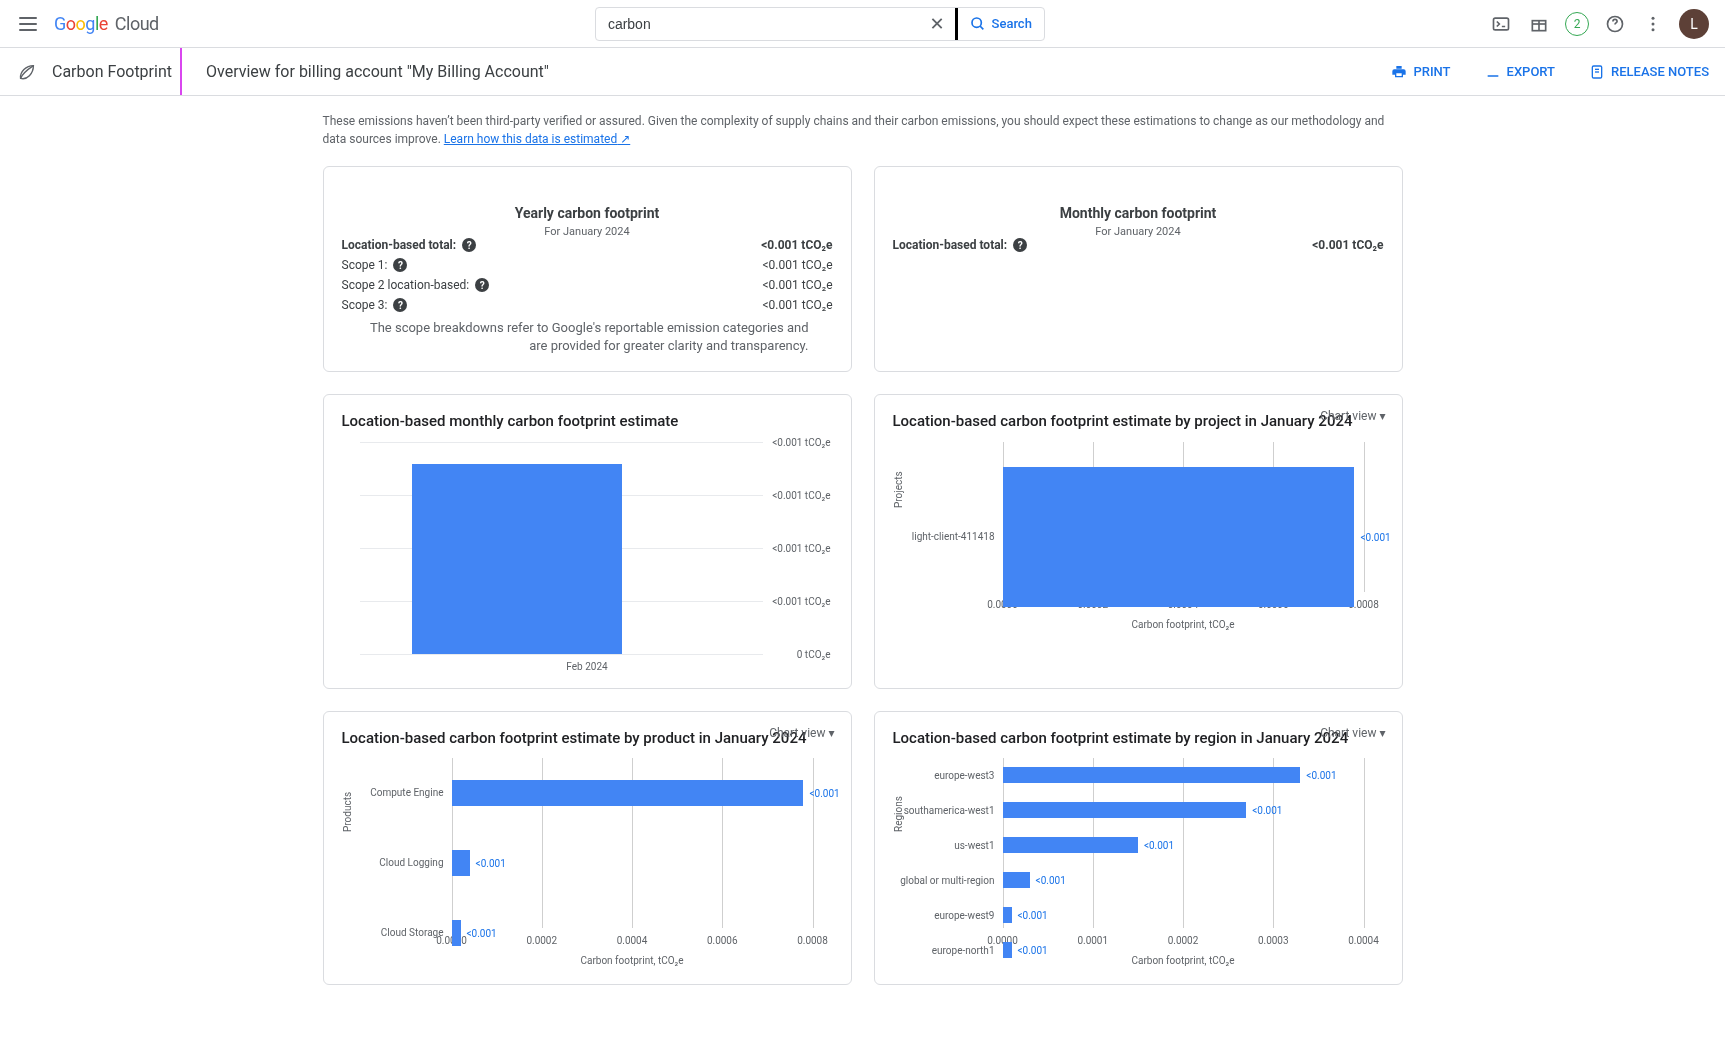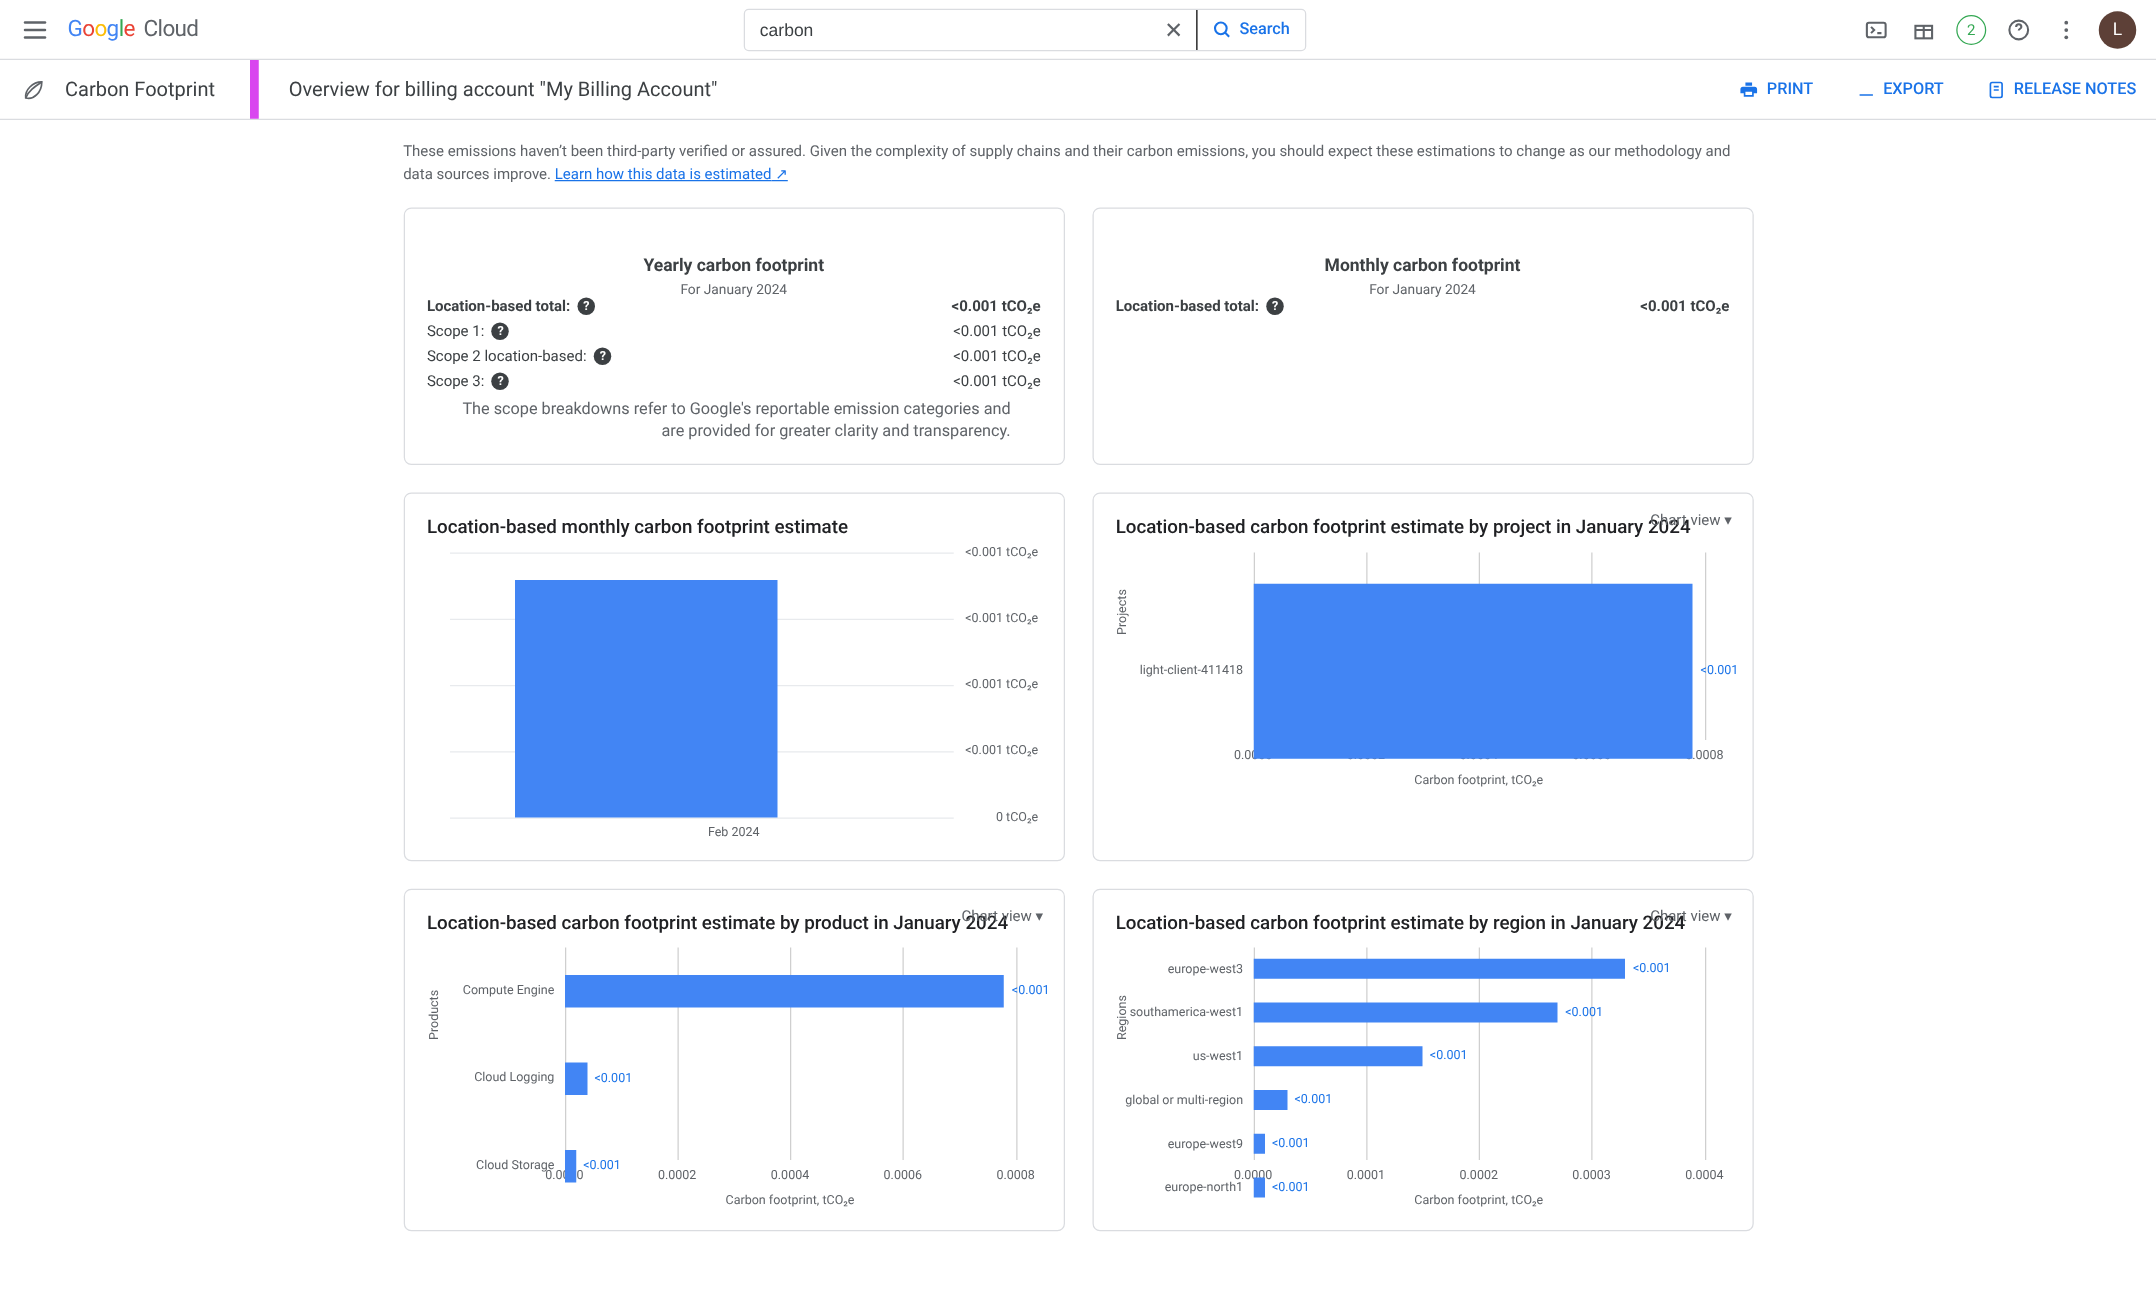--- a/index.html
+++ b/index.html
@@ -6,28 +6,28 @@
 body{font-family:Roboto,"Helvetica Neue",Arial,sans-serif;font-size:13px;color:#3c4043;background:#fff}
 .topbar{height:48px;border-bottom:1px solid #dadce0;display:flex;align-items:center;padding:0 16px;gap:8px}
 .menu-icon{width:24px;height:24px;cursor:pointer;display:flex;flex-direction:column;justify-content:center;gap:4px;padding:3px}
 .menu-icon span{height:2px;background:#5f6368;border-radius:1px}
 .logo{font-size:18px;letter-spacing:-0.5px;margin-left:6px}
 .logo .g1{color:#4285f4}.logo .g2{color:#ea4335}.logo .g3{color:#fbbc05}.logo .g4{color:#4285f4}.logo .g5{color:#34a853}.logo .g6{color:#ea4335}
 .logo .cloud{color:#5f6368;font-weight:400;margin-left:3px}
 .searchwrap{margin-left:auto;margin-right:auto;display:flex;align-items:center;border:1px solid #dadce0;border-radius:4px;height:34px;width:450px;position:relative}
 .searchwrap input{border:none;outline:none;flex:1;padding:0 12px;font-size:14px;color:#3c4043;background:transparent}
 .search-clear{padding:0 10px;cursor:pointer;color:#5f6368;font-size:18px}
-.search-btn{border-left:1px solid #000000;height:100%;display:flex;align-items:center;padding:0 12px;color:#1a73e8;gap:6px;cursor:pointer;font-size:13px;font-weight:500}
+.search-btn{border-left:3px solid #000000;height:100%;display:flex;align-items:center;padding:0 12px;color:#1a73e8;gap:6px;cursor:pointer;font-size:13px;font-weight:500}
 .right-icons{display:flex;align-items:center;gap:14px;margin-left:8px}
 .icon-btn{width:24px;height:24px;display:flex;align-items:center;justify-content:center;color:#5f6368;cursor:pointer}
 .badge-circle{border:1px solid #34a853;color:#34a853;border-radius:50%;width:24px;height:24px;display:flex;align-items:center;justify-content:center;font-size:12px}
 .avatar{width:30px;height:30px;border-radius:50%;background:#5d4037;color:#fff;display:flex;align-items:center;justify-content:center;font-size:14px}
 .subbar{height:48px;border-bottom:1px solid #dadce0;display:flex;align-items:center;padding:0 16px}
 .leaf{width:22px;height:22px;margin-right:14px;color:#5f6368}
-.product-name{font-size:16px;color:#3c4043;font-weight:400;padding-right:28px;border-right:7px solid #d946ef;height:100%;display:flex;align-items:center}
+.product-name{font-size:16px;color:#3c4043;font-weight:400;padding-right:8px;border-right:2px solid #d946ef;height:100%;display:flex;align-items:center}
 .page-title{font-size:16px;padding-left:24px;color:#3c4043}
 .sub-actions{margin-left:auto;display:flex;gap:34px}
 .action-link{color:#1a73e8;font-size:13px;font-weight:500;display:flex;align-items:center;gap:6px;cursor:pointer}
 .content{max-width:1120px;margin:0 auto;padding:12px 20px 40px}
 .disclaimer{font-size:12px;color:#5f6368;line-height:1.5;margin:4px 0 18px}
 .disclaimer a{color:#1a73e8;text-decoration:underline}
 .row{display:flex;gap:22px;margin-bottom:22px}
 .card{flex:1;border:1px solid #dadce0;border-radius:6px;padding:16px 18px;position:relative;background:#fff}
 .card-title{font-size:15px;font-weight:500;color:#202124;margin-bottom:10px;line-height:1.35}
 .summary-title{text-align:center;font-size:14px;font-weight:700;margin-top:22px}

